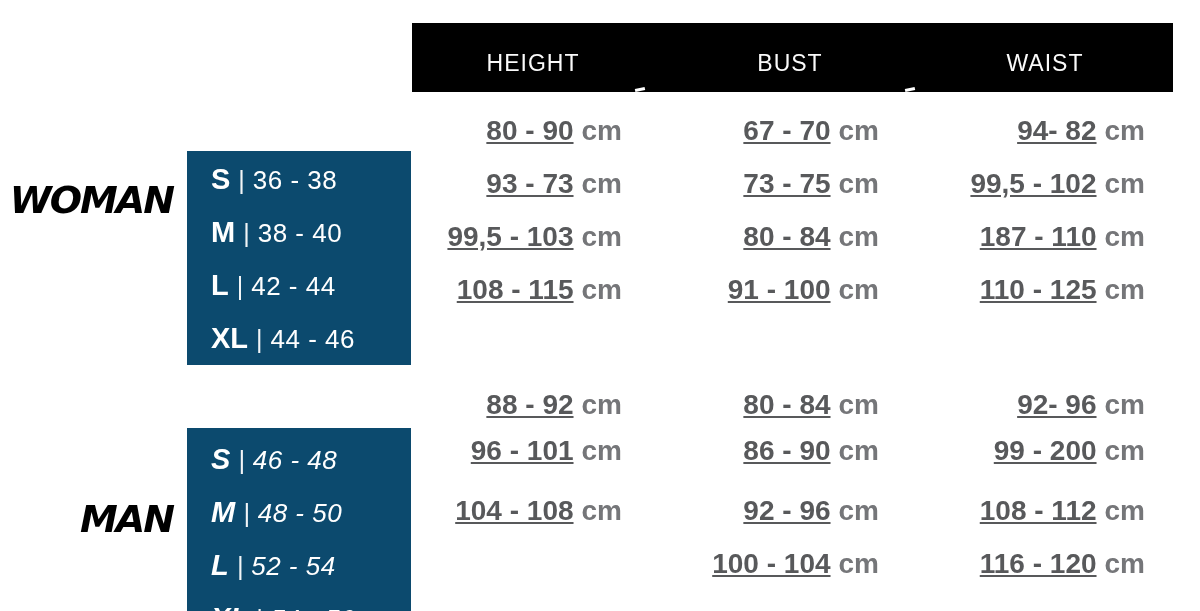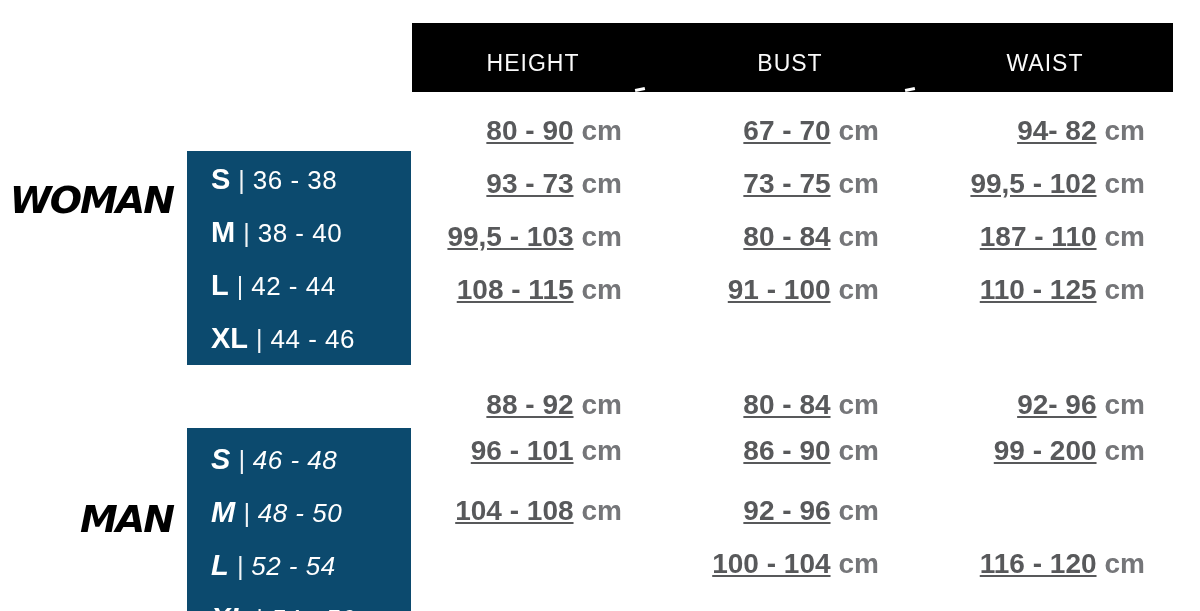--- a/index.html
+++ b/index.html
@@ -106,17 +106,18 @@
   <div class="cell c-h rm0"><span class="num">88 - 92</span><span class="unit">cm</span></div>
   <div class="cell c-b rm0"><span class="num">80 - 84</span><span class="unit">cm</span></div>
   <div class="cell c-w rm0"><span class="num">92- 96</span><span class="unit">cm</span></div>
 
   <div class="cell c-h rm1"><span class="num">96 - 101</span><span class="unit">cm</span></div>
   <div class="cell c-b rm1"><span class="num">86 - 90</span><span class="unit">cm</span></div>
   <div class="cell c-w rm1"><span class="num">99 - 200</span><span class="unit">cm</span></div>
 
   <div class="cell c-h rm2"><span class="num">104 - 108</span><span class="unit">cm</span></div>
   <div class="cell c-b rm2"><span class="num">92 - 96</span><span class="unit">cm</span></div>
+  <div class="cell c-w rm2"><span class="num">108 - 112</span><span class="unit">cm</span></div>
 
   <div class="cell c-b rm3"><span class="num">100 - 104</span><span class="unit">cm</span></div>
   <div class="cell c-w rm3"><span class="num">116 - 120</span><span class="unit">cm</span></div>
 
 </div>
 
 </body></html>

